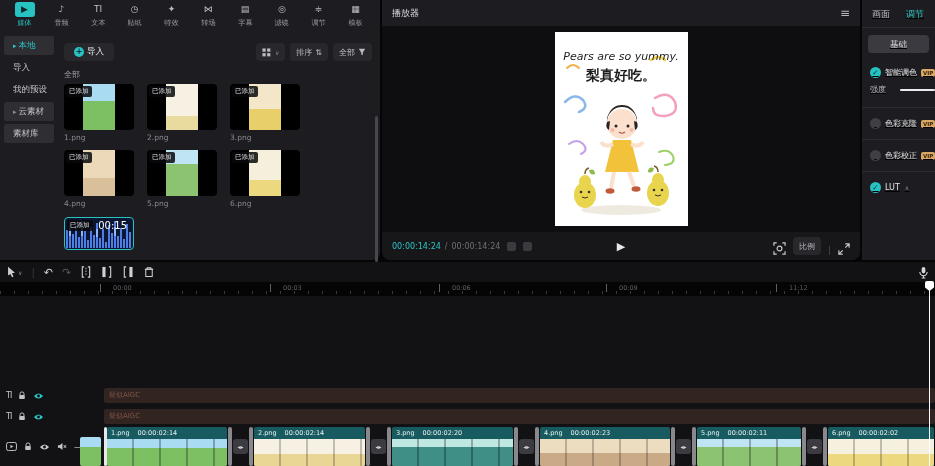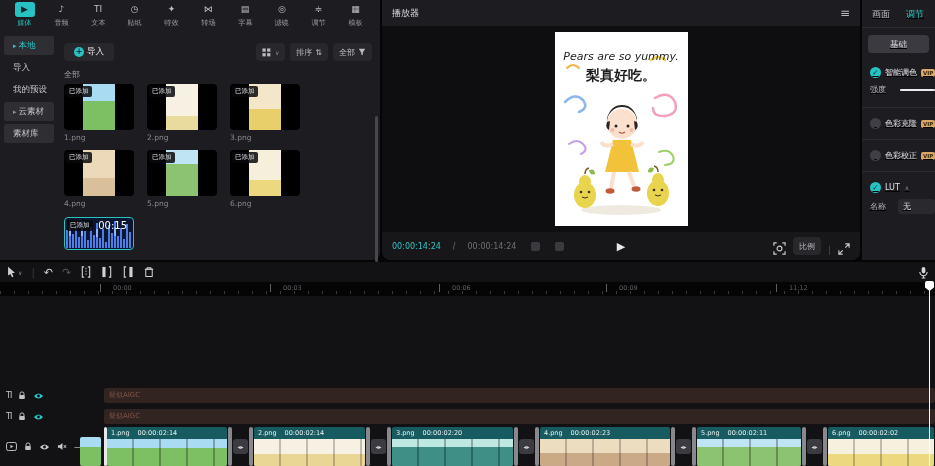--- a/index.html
+++ b/index.html
@@ -54,21 +54,21 @@
   .img.m6 { background:linear-gradient(180deg,#f5efdc 0 65%,#ecd97f 65% 100%); }
   .audio-thumb { margin-top:9px; width:70px; height:33px; border:1.5px solid #27c3c3; border-radius:4px; background:#0d1630; position:relative; overflow:hidden; }
   .dur { position:absolute; right:6px; top:2px; font-size:10px; color:#fff; z-index:2; }
   .vscroll { position:absolute; right:2px; top:86px; width:3px; height:146px; background:#47474d; border-radius:2px; }
 
   
   .pheader { height:26px; display:flex; align-items:center; padding:0 10px; background:#1d1d21; }
   .ptitle { font-size:9px; color:#d6d6da; }
   .hamburger { margin-left:auto; color:#b9b9bf; font-size:12px; }
   .pcanvas { position:relative; height:206px; background:#0e0e11; display:flex; align-items:center; justify-content:center; }
-  .pcontrols { height:28px; display:flex; align-items:center; padding:0 10px; gap:12px; position:relative; }
+  .pcontrols { height:28px; display:flex; align-items:center; padding:0 10px; gap:4px; position:relative; }
   .tc { font-size:8px; }
   .tc-cur { color:#2cc5c5; }
   .tc-dim { color:#6f6f75; }
   .sq { width:9px; height:9px; background:#3a3a40; border-radius:2px; margin-left:3px; }
   .play-btn { position:absolute; left:50%; transform:translateX(-50%); color:#e8e8ec; font-size:11px; }
   .pright { margin-left:auto; display:flex; align-items:flex-end; gap:7px; }
   .pdivider { color:#4a4a50; font-size:9px; }
 
   
   .atabs { display:flex; gap:16px; padding:8px 0 6px 10px; border-bottom:1px solid #2b2b30; }
@@ -417,24 +417,20 @@
       <span class="alabel">色彩校正</span>
       <span class="vip">VIP</span>
 
     </div>
 
     <div class="arow nb">
       <span class="toggle on">✓</span>
       <span class="alabel">LUT</span>
       <span class="caret">∧</span>
     </div>
-    <div class="subrow nb">
-      <span class="alabel dim">名称</span>
-      <span class="dd">无</span>
-    </div>
   </div>
 
   <div class="tl-toolbar">
     <span class="tbi">
       <svg width="11" height="12" viewBox="0 0 12 14">
           <path d="M2 1 L10 8 L6.5 8.4 L8.3 12.3 L6.6 13 L4.8 9.2 L2 11 Z" fill="#cfcfd4"></path>
         </svg>
       <span class="caret">∨</span>
     </span>
     <span class="tbsep">|</span>

